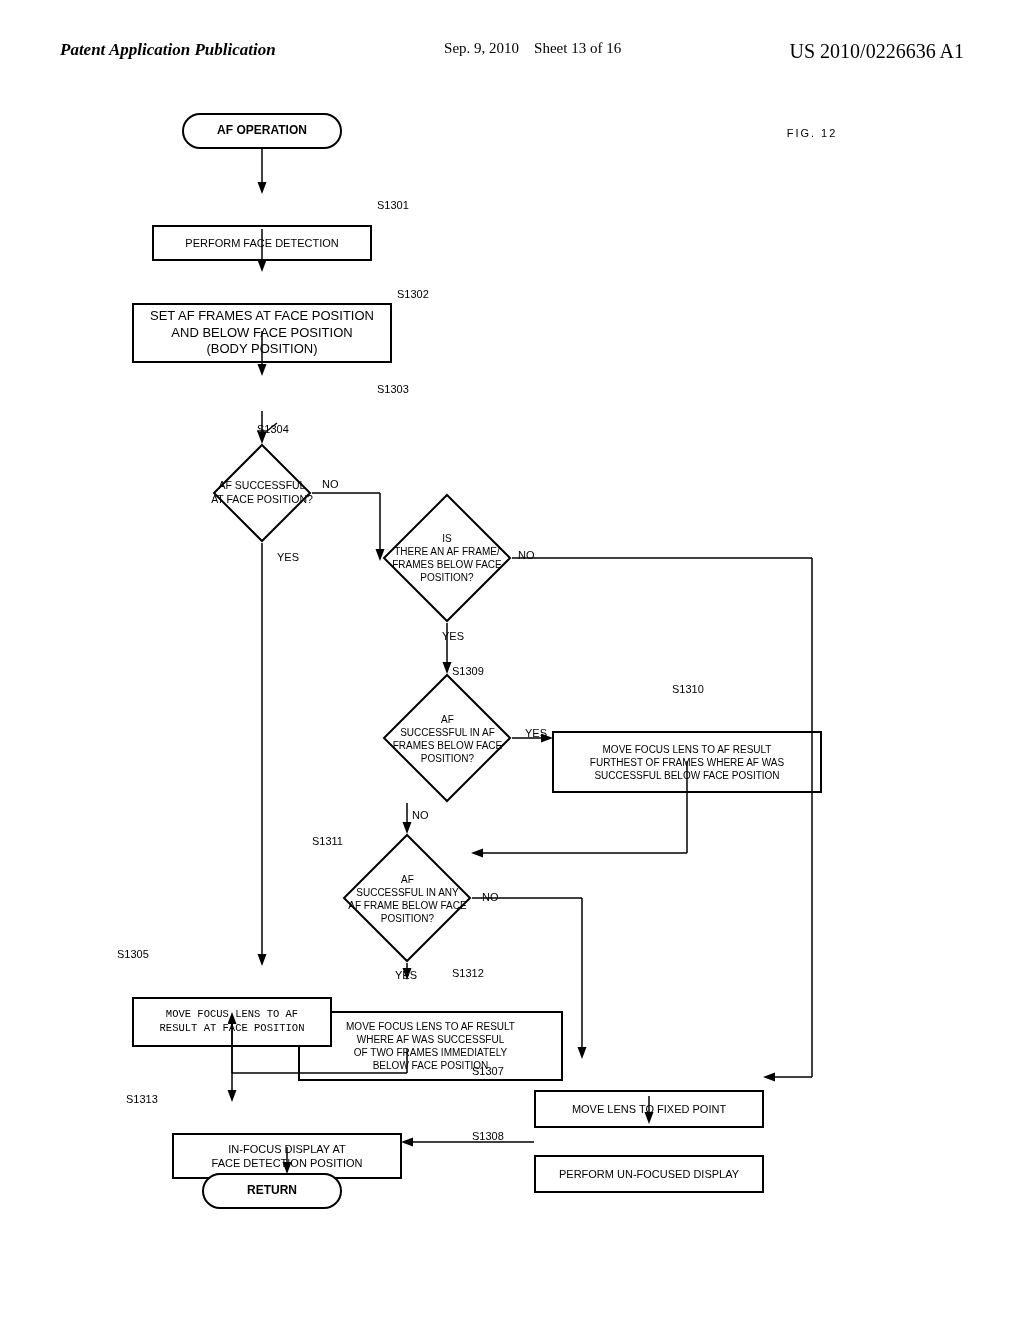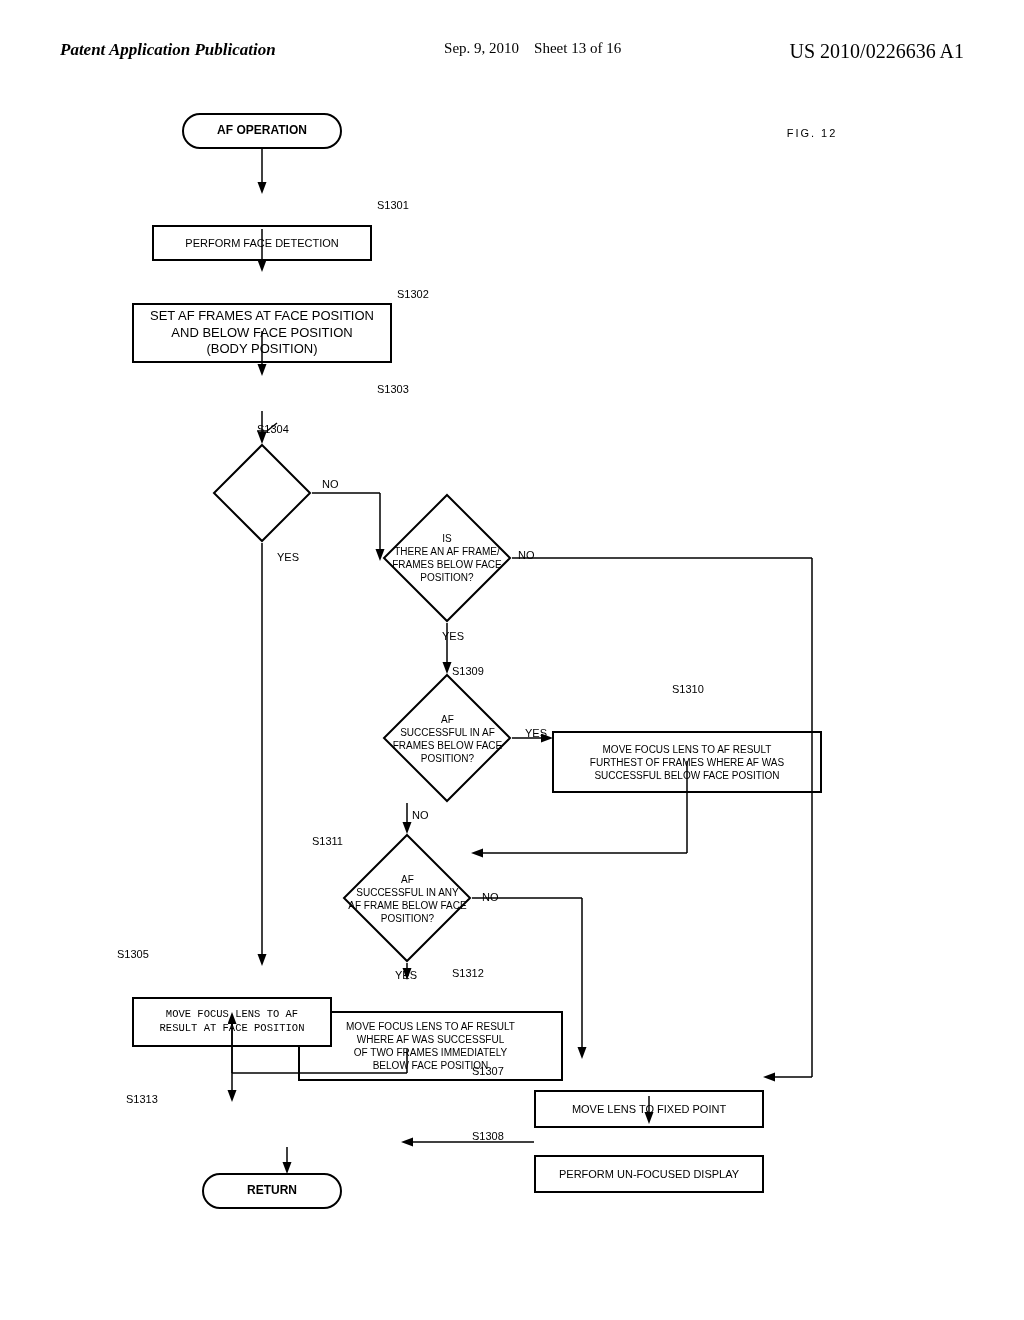--- a/index.html
+++ b/index.html
@@ -150,20 +150,24 @@
 
       <div class="label-text" style="left:295px; top:290px;">S1303</div>
 
       <div class="label-text" style="left:175px; top:330px;">S1304</div>
 
       <div style="position:absolute; left:130px; top:350px; width:100px; height:100px;">
         <svg width="100" height="100" viewBox="0 0 100 100">
           <polygon points="50,2 98,50 50,98 2,50" fill="white" stroke="black" stroke-width="2"></polygon>
         </svg>
       </div>
+      <div class="diamond-label" style="left:100px; top:360px; width:160px; height:80px; font-size:10.5px;">
+        <span style="white-space:pre-line;">AF SUCCESSFUL
+AT FACE POSITION?</span>
+      </div>
 
       <div class="label-text" style="left:195px; top:458px;">YES</div>
 
       <div class="label-text" style="left:240px; top:385px;">NO</div>
 
       <div class="label-text" style="left:360px; top:425px;">S1306</div>
 
       <div style="position:absolute; left:300px; top:400px; width:130px; height:130px;">
         <svg width="130" height="130" viewBox="0 0 130 130">
           <polygon points="65,2 128,65 65,128 2,65" fill="white" stroke="black" stroke-width="2"></polygon>
@@ -236,20 +240,24 @@
 RESULT AT FACE POSITION</span>
       </div>
       <div class="label-text" style="left:35px; top:855px;">S1305</div>
 
       <div class="fc-elem rect" style="left:452px; top:965px; width:230px; height:38px; font-size:11px;">MOVE LENS TO FIXED POINT</div>
       <div class="label-text" style="left:390px; top:972px;">S1307</div>
 
       <div class="fc-elem rect" style="left:452px; top:1030px; width:230px; height:38px; font-size:11px;">PERFORM UN-FOCUSED DISPLAY</div>
       <div class="label-text" style="left:390px; top:1037px;">S1308</div>
 
+      <div class="fc-elem rect" style="left:90px; top:1008px; width:230px; height:46px; font-size:11px;">
+        <span style="white-space:pre-line;">IN-FOCUS DISPLAY AT
+FACE DETECTION POSITION</span>
+      </div>
       <div class="label-text" style="left:44px; top:1000px;">S1313</div>
 
       <div class="fc-elem rounded-rect" style="left:120px; top:1080px; width:140px; height:36px; font-size:12px; font-weight:bold;">RETURN</div>
 
       <svg class="arrows-svg">
         <defs>
           <marker id="arrow" markerWidth="8" markerHeight="8" refX="6" refY="3" orient="auto">
             <path d="M0,0 L0,6 L8,3 z" fill="#000"></path>
           </marker>
         </defs>

